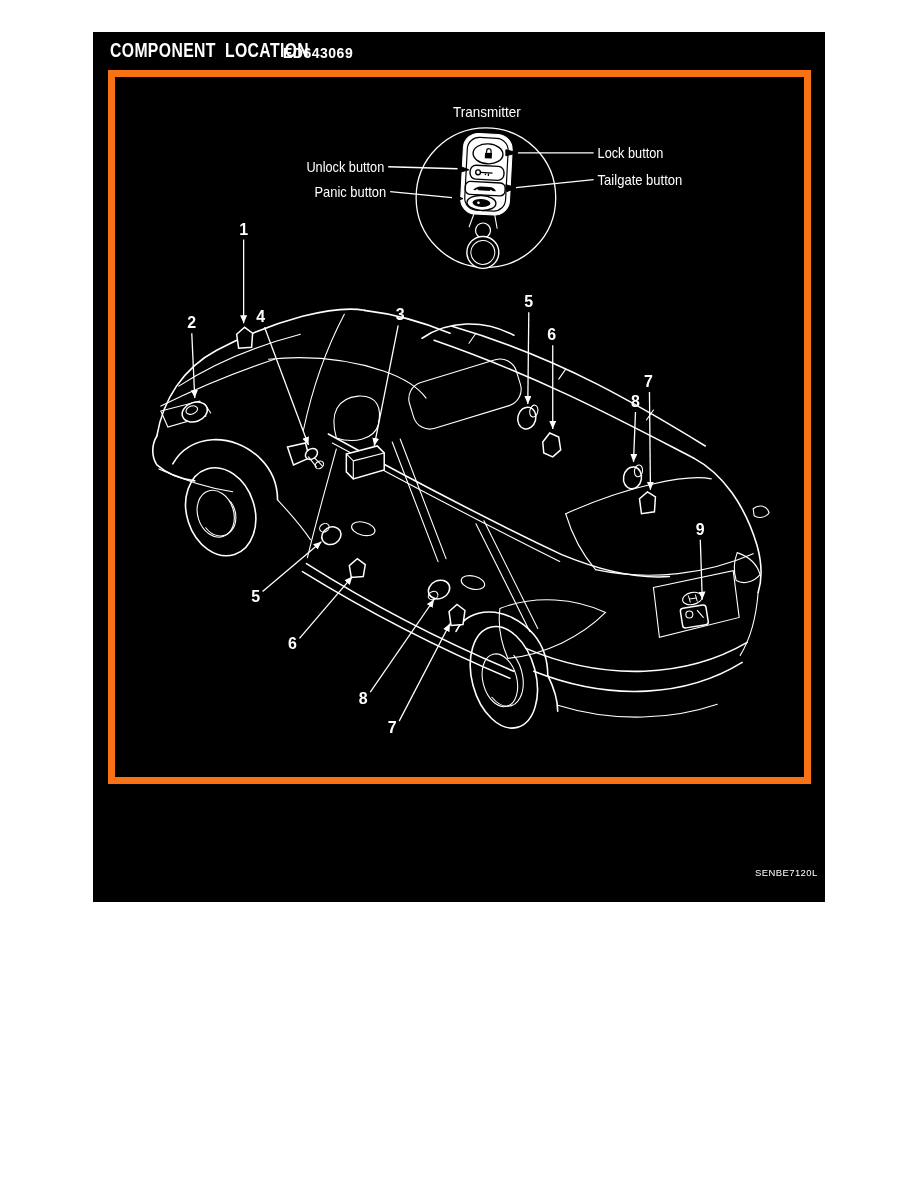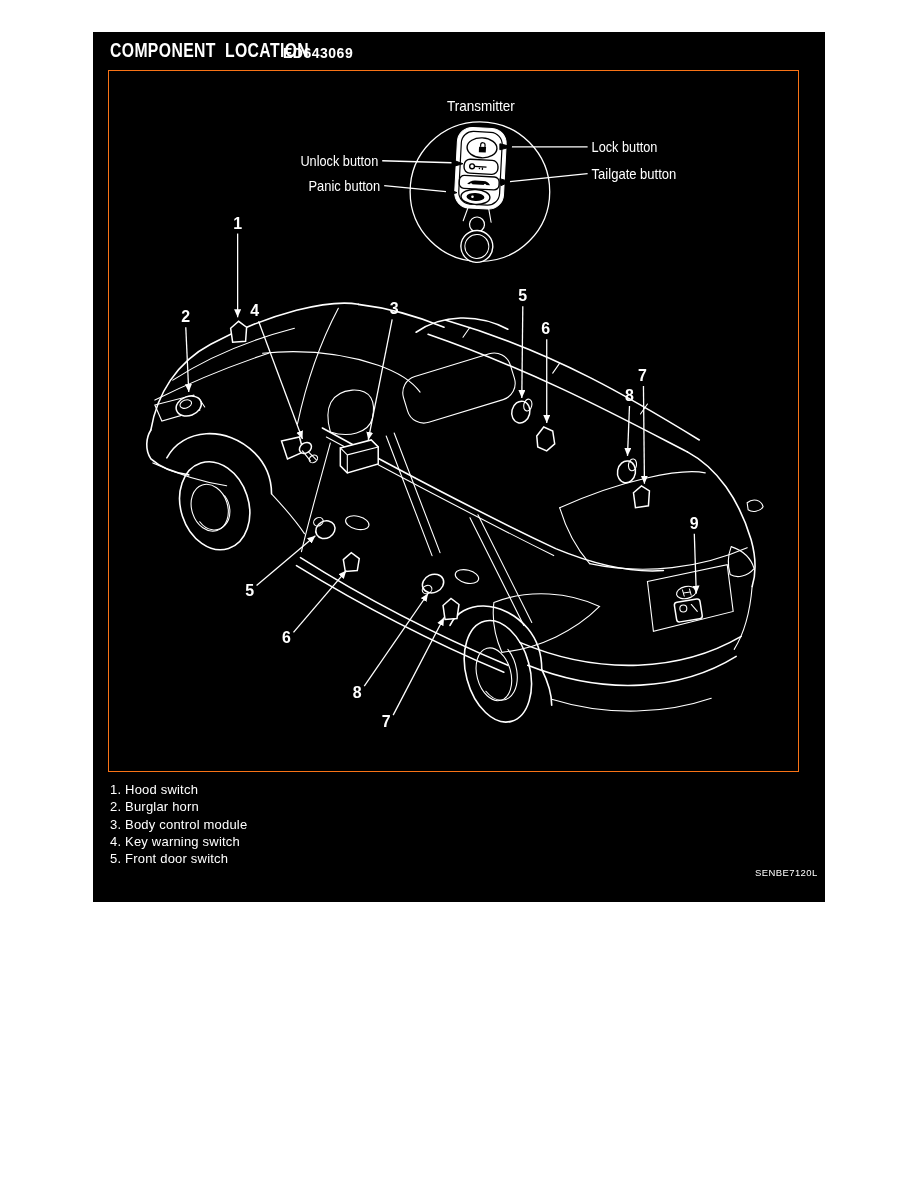--- a/index.html
+++ b/index.html
@@ -16,21 +16,21 @@
   .title-row { position:absolute; left:17px; top:6px; white-space:nowrap; }
   .title {
     display:inline-block; font-size:21px; font-weight:bold; letter-spacing:.5px;
     transform:scaleX(.75); transform-origin:left center; word-spacing:6px;
   }
   .title-code {
     position:absolute; left:190px; top:13px; font-size:14px; font-weight:bold; letter-spacing:.5px;text-align:center;
   }
   .diagram-box {
     position:absolute; left:15px; top:38px; width:689px; height:700px;
-    border:1px solid #f97316; background:#000;
+    border:7px solid #f97316; background:#000;
   }
   .diagram-box svg { display:block; width:100%; height:100%; }
   .legend-col { position:absolute; top:749px; font-size:13px; line-height:17.3px; letter-spacing:.2px; }
   .legend-col.left  { left:17px; }
   .legend-col.right { left:362px; }
   .footer-code {
     position:absolute; left:662px; top:835px; font-size:9.5px; font-weight:normal; letter-spacing:.4px;
   }
   
   .ln  { fill:none; stroke:#fff; stroke-width:1.6; stroke-linecap:round; }
@@ -257,22 +257,15 @@
 
         <text class="cn" x="630" y="401">8</text>
         <path class="ld" marker-end="url(#arr)" d="M630,406 L628,456"></path>
 
         <text class="cn" x="695" y="529">9</text>
         <path class="ld" marker-end="url(#arr)" d="M695,534 L697,594"></path>
       </g>
     </svg>
   </div>
 
-  <div class="legend-col left">
-    <div class="legend-item">1. Hood switch</div>
-    <div class="legend-item">2. Burglar horn</div>
-    <div class="legend-item">3. Body control module</div>
-    <div class="legend-item">4. Key warning switch</div>
-    <div class="legend-item">5. Front door switch</div>
-  </div>
 
   <span class="footer-code">SENBE7120L</span>
 </div>
 
 </body></html>

